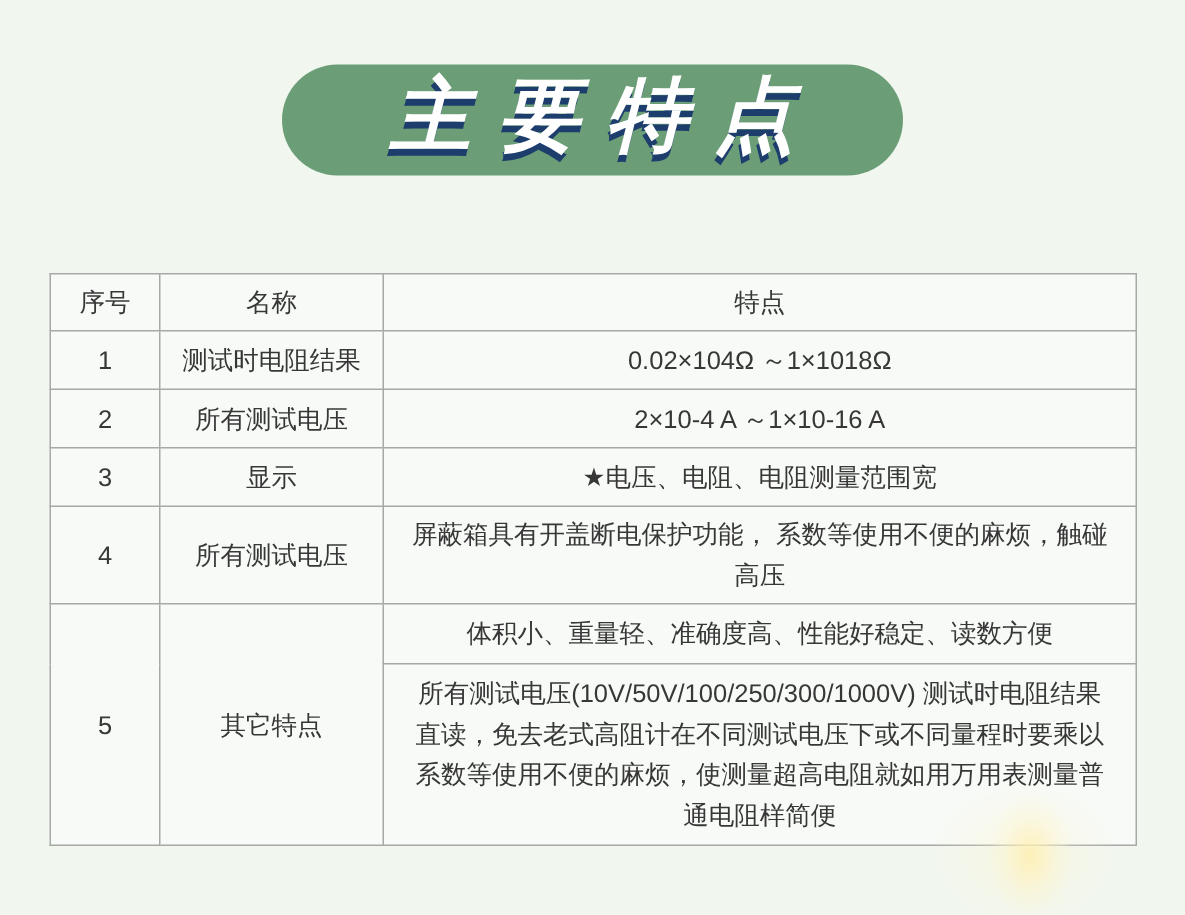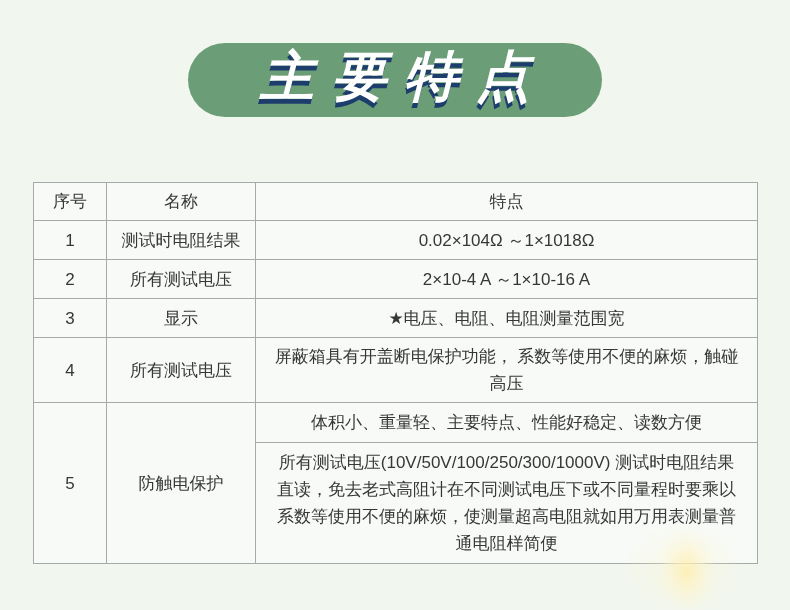--- a/index.html
+++ b/index.html
@@ -114,22 +114,22 @@
         <td class="cell-feature">★电压、电阻、电阻测量范围宽</td>
       </tr>
       <tr class="h-double">
         <td>4</td>
         <td>所有测试电压</td>
         <td class="cell-feature">屏蔽箱具有开盖断电保护功能， 系数等使用不便的麻烦，触碰
 高压</td>
       </tr>
       <tr class="h-sub-a">
         <td rowspan="2">5</td>
-        <td rowspan="2">防触电保护</td>
-        <td class="cell-feature">体积小、重量轻、主要特点、性能好稳定、读数方便</td>
+        <td rowspan="2">其它特点</td>
+        <td class="cell-feature">体积小、重量轻、准确度高、性能好稳定、读数方便</td>
       </tr>
       <tr class="h-sub-b">
         <td class="cell-feature">所有测试电压(10V/50V/100/250/300/1000V) 测试时电阻结果
 直读，免去老式高阻计在不同测试电压下或不同量程时要乘以
 系数等使用不便的麻烦，使测量超高电阻就如用万用表测量普
 通电阻样简便</td>
       </tr>
     </tbody>
   </table>
 

